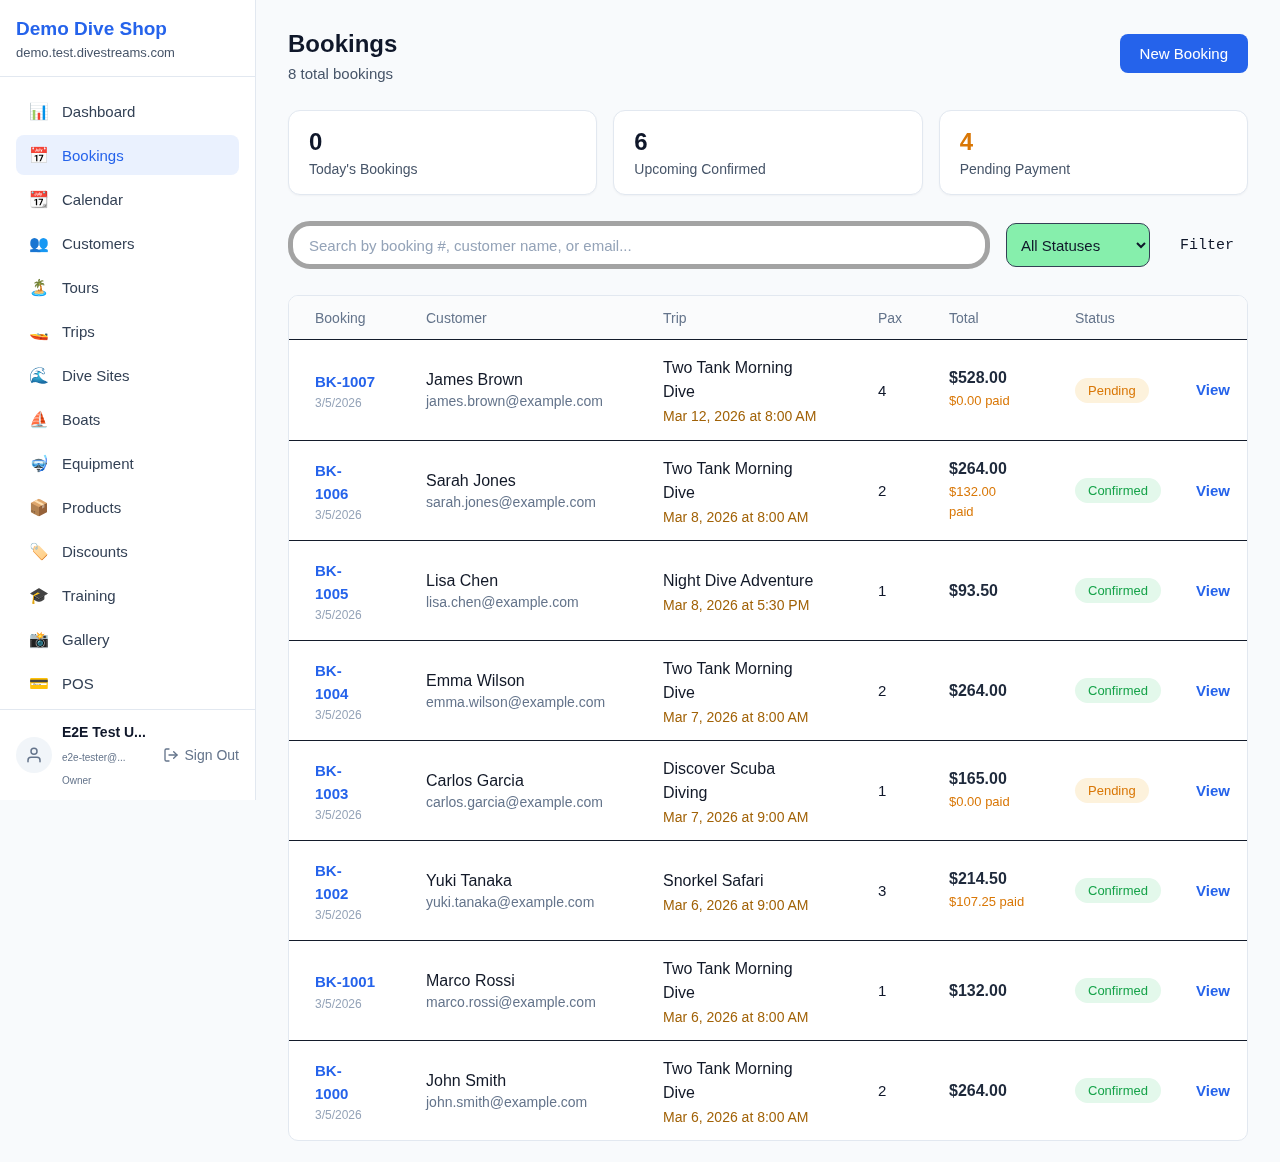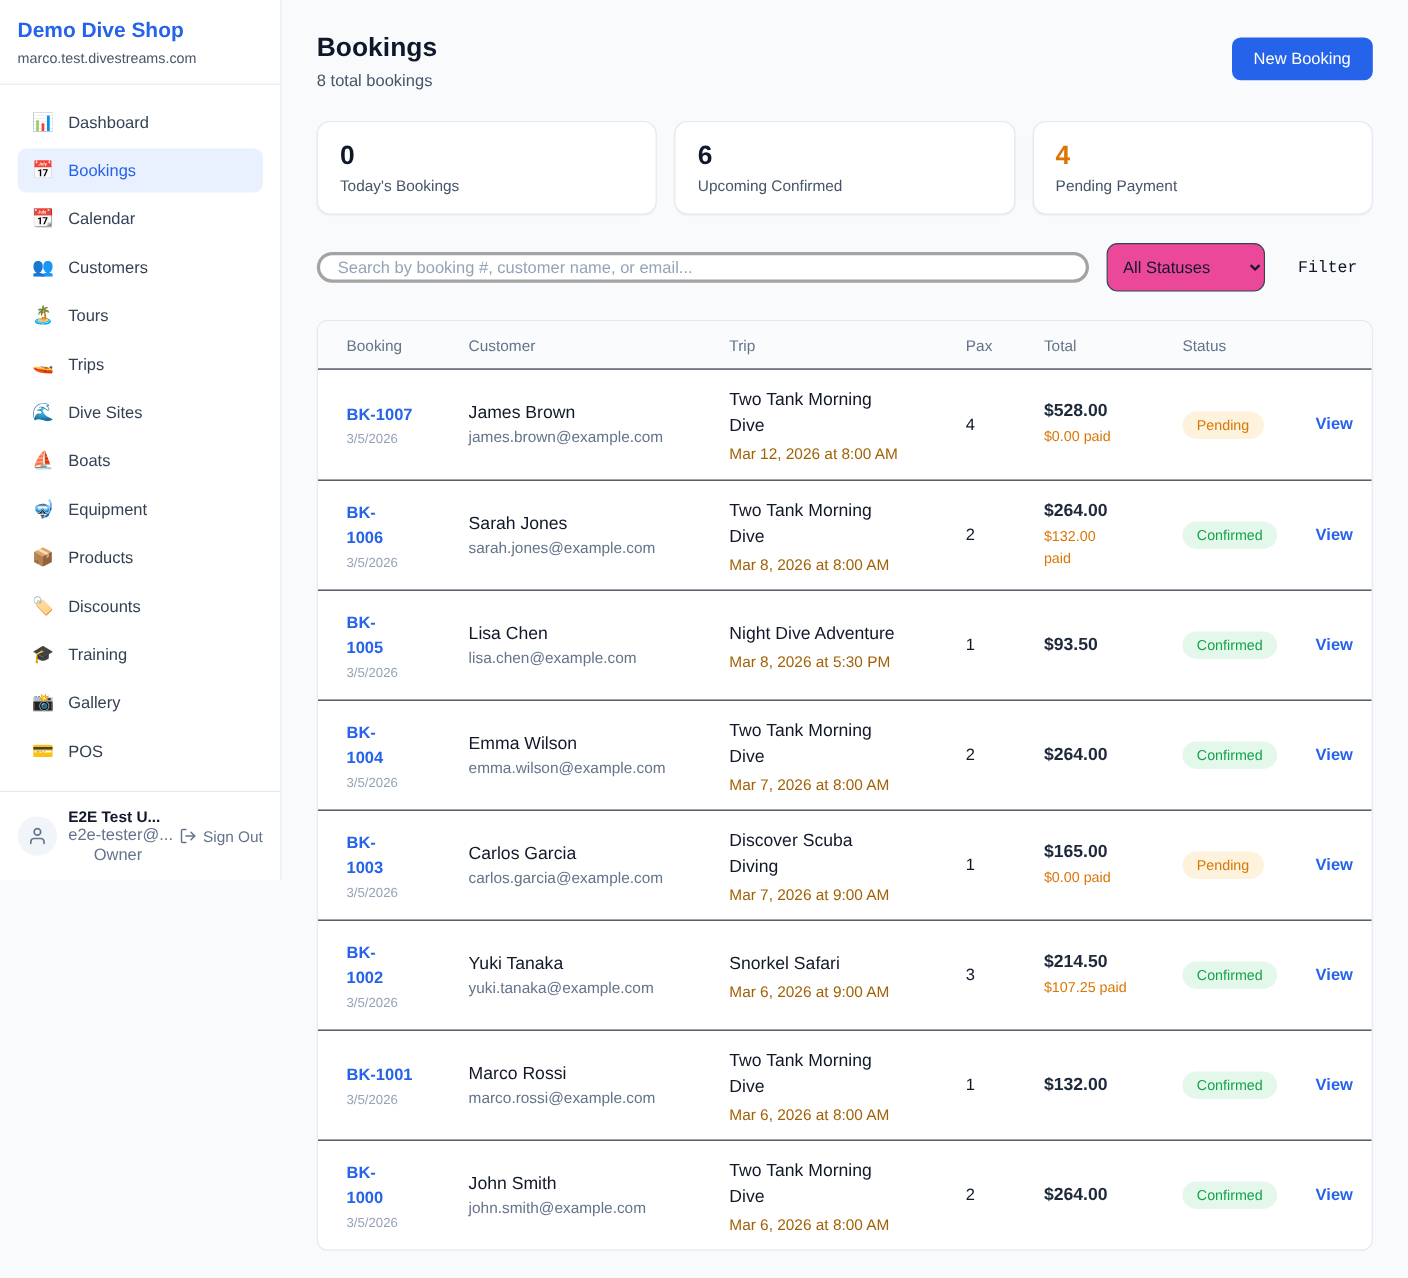--- a/index.html
+++ b/index.html
@@ -34,21 +34,21 @@
     border-top: 1px solid #e2e8f0;
     padding: 14px 16px; display: flex; align-items: center; gap: 10px;
   }
   .avatar {
     width: 36px; height: 36px; border-radius: 50%; background: #f1f5f9;
     display: flex; align-items: center; justify-content: center; flex: 0 0 36px;
     color: #64748b;
   }
   .user-info { min-width: 0; width: 96px; }
   .user-name { font-size: 14px; font-weight: 700; color: #0f172a; white-space: nowrap; }
-  .user-email, .user-role { font-size: 15px; color: #64748b; margin-top: 1px; white-space: nowrap; text-align: center; }
+  .user-email, .user-role { font-size: 10px; color: #64748b; margin-top: 12px; white-space: nowrap; }
   .signout {
     margin-left: auto; display: flex; align-items: center; gap: 6px;
     background: none; border: none; color: #64748b; font-size: 14px;
     font-family: inherit; cursor: pointer; white-space: nowrap;
   }
   .so-icon { display: flex; }
 
   
   .main { margin-left: 256px; padding: 30px 32px 32px 32px; }
   .page-header { display: flex; justify-content: space-between; align-items: flex-start; margin-bottom: 28px; }
@@ -64,28 +64,28 @@
   .stat-card {
     background: #fff; border: 1px solid #e2e8f0; border-radius: 12px;
     padding: 17px 20px; box-shadow: 0 1px 2px rgba(15,23,42,0.04);
   }
   .stat-value { font-size: 24px; font-weight: 700; color: #0f172a; }
   .stat-value.accent { color: #d97706; }
   .stat-label { font-size: 14px; color: #475569; margin-top: 5px; }
 
   .filter-row { display: flex; align-items: center; gap: 16px; margin-bottom: 26px; }
   .search-input {
-    flex: 1; height: 28px; border: 3px solid #a3a3a3; border-radius: 22px;
+    flex: 1; height: 48px; border: 5px solid #a3a3a3; border-radius: 22px;
     padding: 0 16px; font-size: 15px; font-family: inherit; color: #0f172a; background: #fff;
   }
   .search-input::placeholder { color: #94a3b8; }
   .status-select {
     height: 44px; border: 1px solid #334155; border-radius: 10px;
     padding: 0 10px; font-size: 15px; font-family: inherit; color: #0f172a;
-    background: #ec4899; width: 144px; cursor: pointer;
+    background: #86efac; width: 144px; cursor: pointer;
   }
   .filter-btn {
     background: none; border: none; font-size: 15px; color: #0f172a;
     font-family: Liberation Mono, monospace; padding: 0 14px; cursor: pointer;
   }
 
   
   .table-card { background: #fff; border: 1px solid #e2e8f0; border-radius: 10px; overflow: hidden; }
   .thead, .trow {
     display: grid;
@@ -110,21 +110,21 @@
   .badge.pending { background: #fdf2dc; color: #d97706; }
   .badge.confirmed { background: #e3f8eb; color: #16a34a; }
   .view-link { color: #2563eb; font-size: 15px; font-weight: 700; text-decoration: none; cursor: pointer; }
 </style>
 </head>
 <body>
 
 <aside class="sidebar">
   <div class="sb-header">
     <div class="shop-name">Demo Dive Shop</div>
-    <div class="shop-domain">marco.test.divestreams.com</div>
+    <div class="shop-domain">demo.test.divestreams.com</div>
   </div>
   <nav class="sb-nav">
       <div class="nav-item">
         <span class="nav-icon">📊</span>
         <span class="nav-label">Dashboard</span>
       </div>
       <div class="nav-item active">
         <span class="nav-icon">📅</span>
         <span class="nav-label">Bookings</span>
       </div>

